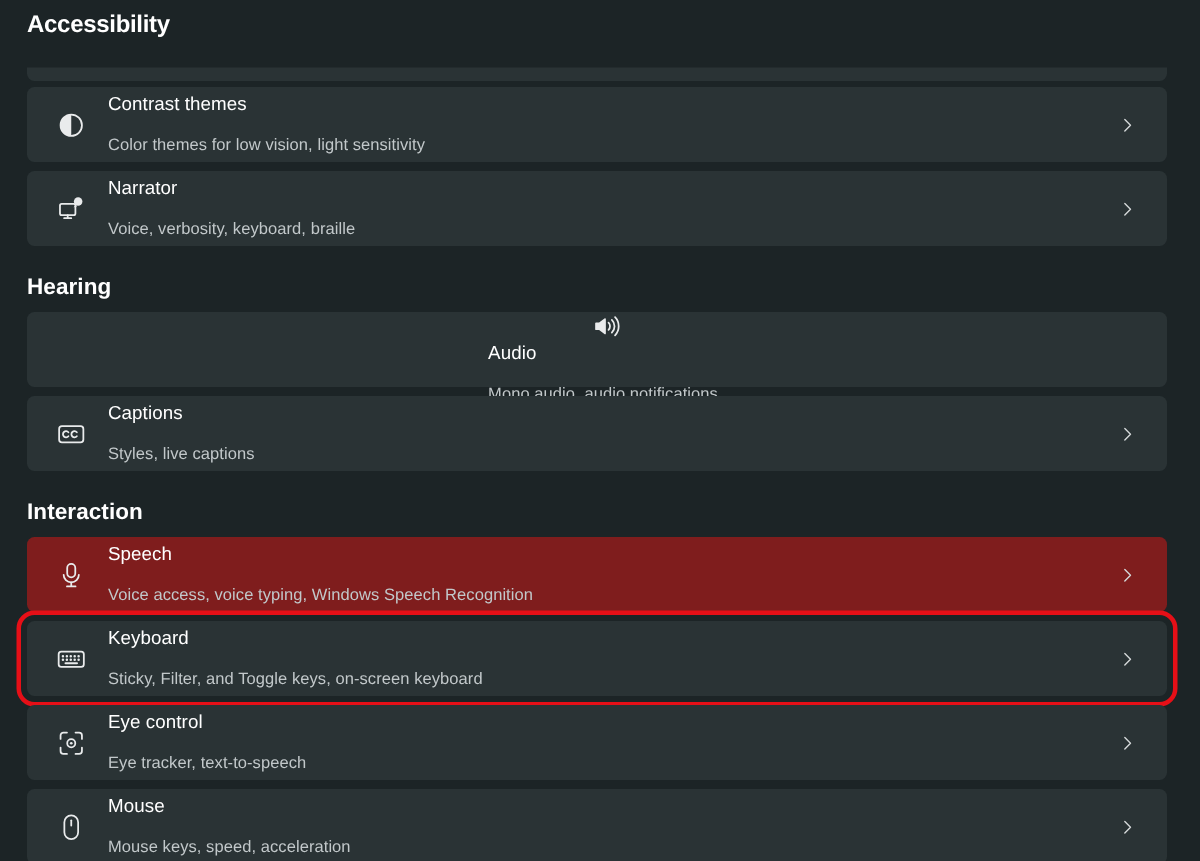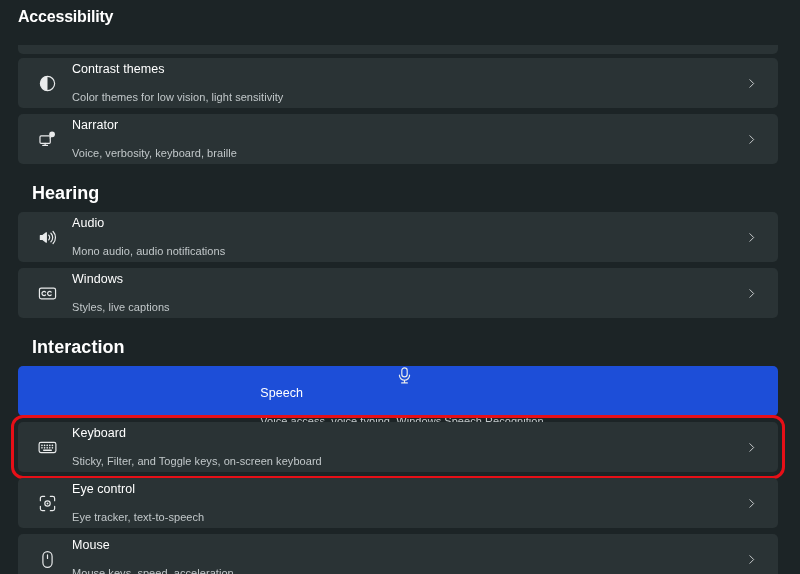--- a/index.html
+++ b/index.html
@@ -47,24 +47,24 @@
   }
 
   .settings-list {
     position: absolute;
     left: 0;
     top: 18px;
     width: 800px;
   }
 
   .section-header {
-    font-size: 18px;
+    font-size: 15px;
     font-weight: bold;
     color: #ffffff;
-    padding: 13px 0 8px 32px;
+    padding: 13px 0 8px 18px;
     letter-spacing: 0.05px;
   }
 
   .card {
     position: relative;
     margin: 0 22px 6px 18px;
     height: 50px;
     background: #2a3335;
     border-radius: 5px;
     display: flex;
@@ -162,21 +162,21 @@
           <span class="card-title">Narrator</span>
           <span class="card-sub">Voice, verbosity, keyboard, braille</span>
         </span>
         <span class="card-chevron">
           <svg width="13" height="13" viewBox="0 0 24 24" fill="none" stroke="currentColor" stroke-width="1.5" stroke-linecap="round" stroke-linejoin="round">
             <path d="M9 5l7 7-7 7" stroke-width="1.7"></path>
           </svg>
         </span>
       </div>
       <div class="section-header">Hearing</div>
-      <div class="card" style="background: rgb(42, 51, 53);">
+      <div class="card" style="background: rgb(42, 51, 53); flex-direction: column;">
         <span class="card-icon">
           <svg width="19" height="19" viewBox="0 0 24 24" fill="none" stroke="currentColor" stroke-width="1.5" stroke-linecap="round" stroke-linejoin="round">
             <path d="M3 9.5h3L10.5 6v12L6 14.5H3z" fill="currentColor" stroke="currentColor"></path>
             <path d="M13.5 9a4.2 4.2 0 0 1 0 6"></path>
             <path d="M16.3 6.6a7.6 7.6 0 0 1 0 10.8"></path>
             <path d="M19 4.4a11 11 0 0 1 0 15.2"></path>
           </svg>
         </span>
         <span class="card-text">
           <span class="card-title">Audio</span>
@@ -190,31 +190,31 @@
       </div>
       <div class="card" style="background: rgb(42, 51, 53);">
         <span class="card-icon">
           <svg width="19" height="19" viewBox="0 0 24 24" fill="none" stroke="currentColor" stroke-width="1.5" stroke-linecap="round" stroke-linejoin="round">
             <rect x="1.8" y="5.2" width="20.4" height="13.6" rx="2.4"></rect>
             <path d="M9.6 10.3a2.6 2.6 0 1 0 0 3.4"></path>
             <path d="M16.7 10.3a2.6 2.6 0 1 0 0 3.4"></path>
           </svg>
         </span>
         <span class="card-text">
-          <span class="card-title">Windows</span>
+          <span class="card-title">Captions</span>
           <span class="card-sub">Styles, live captions</span>
         </span>
         <span class="card-chevron">
           <svg width="13" height="13" viewBox="0 0 24 24" fill="none" stroke="currentColor" stroke-width="1.5" stroke-linecap="round" stroke-linejoin="round">
             <path d="M9 5l7 7-7 7" stroke-width="1.7"></path>
           </svg>
         </span>
       </div>
       <div class="section-header">Interaction</div>
-      <div class="card" style="background: #1d4ed8; flex-direction: column;">
+      <div class="card" style="background: #7f1d1d;">
         <span class="card-icon">
           <svg width="19" height="19" viewBox="0 0 24 24" fill="none" stroke="currentColor" stroke-width="1.5" stroke-linecap="round" stroke-linejoin="round">
             <rect x="8.6" y="2.4" width="6.8" height="11.4" rx="3.4"></rect>
             <path d="M5.6 11.6a6.4 6.4 0 0 0 12.8 0"></path>
             <path d="M12 18v3.4M8.4 21.4h7.2"></path>
           </svg>
         </span>
         <span class="card-text">
           <span class="card-title">Speech</span>
           <span class="card-sub">Voice access, voice typing, Windows Speech Recognition</span>

